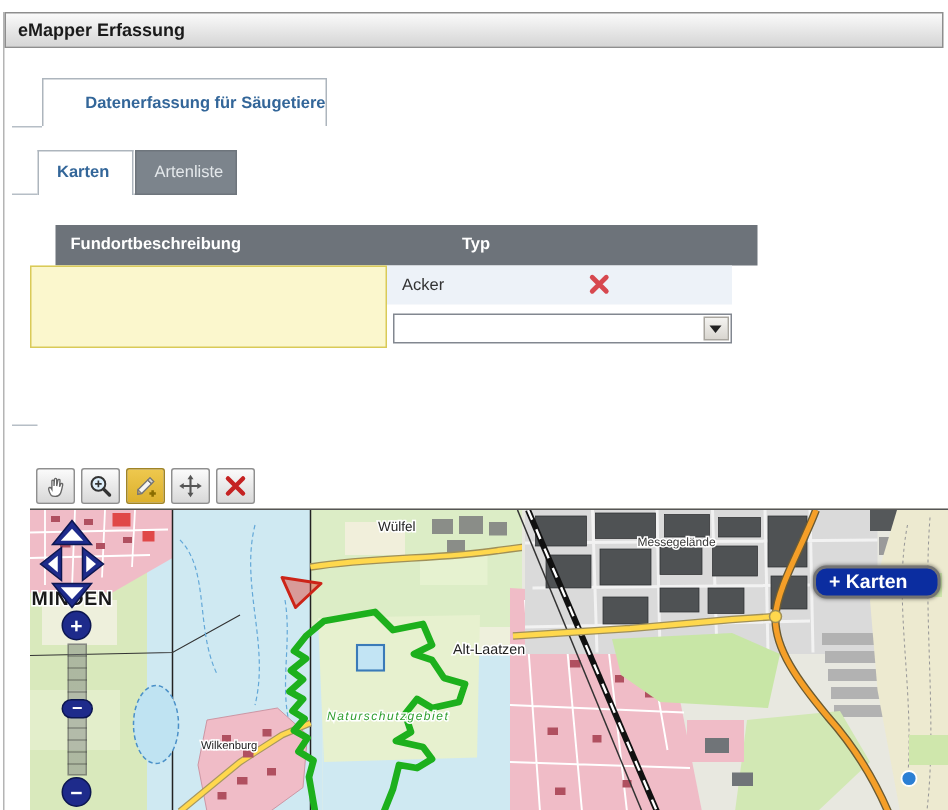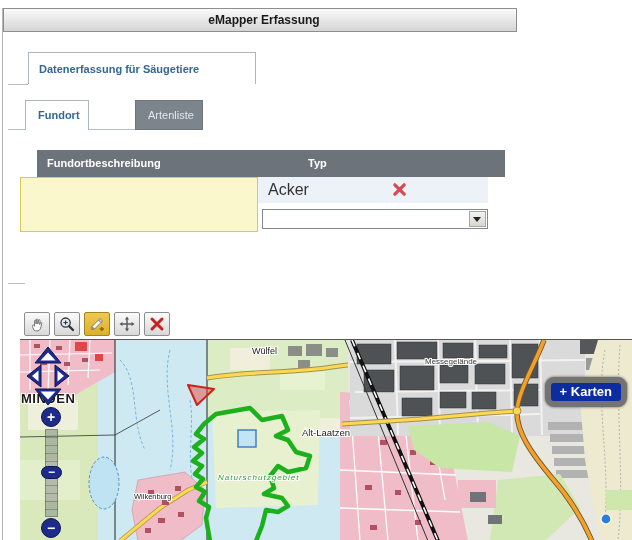--- a/index.html
+++ b/index.html
@@ -2,47 +2,47 @@
 <html><head>
 <meta charset="utf-8">
 <style>
   * { box-sizing: border-box; margin: 0; padding: 0; }
   html,body { background:#fff; }
   body { font-family: "Liberation Sans", sans-serif; }
   .page { position:relative; width:632px; height:540px; background:#fff; overflow:hidden; }
   .frame-left { position:absolute; left:2px; top:8px; width:1px; height:532px; background:#b4b4b4; }
 
   
-  .titlebar { position:absolute; left:3px; top:8px; width:514px; height:24px;
+  .titlebar { position:absolute; left:3px; top:8px; width:626px; height:24px;
     background:linear-gradient(#fafafa,#d5d5d5); border:1px solid #8e8e8e;
-    font-size:12px; font-weight:bold; color:#1a1a1a; line-height:22px; padding-left:8px;text-align:center; }
+    font-size:12px; font-weight:bold; color:#1a1a1a; line-height:22px; padding-left:8px; }
 
   
   .sec-tab { position:absolute; background:#fff; border:1px solid #adb5bd; border-bottom:none;
     color:#336699; font-size:11px; font-weight:bold; padding-left:10px; z-index:2; }
-  .sec-tab.main { left:28px; top:52px; width:228px; height:32px; line-height:32px; }
+  .sec-tab.main { left:28px; top:52px; width:190px; height:32px; line-height:32px;text-align:right; }
   .sec-tab.mapsec { left:25px; top:252px; width:233px; height:31px; line-height:31px; }
   .shelf { position:absolute; height:1px; background:#b6bec6; z-index:1; }
 
   
   .tab { position:absolute; top:100px; height:30px; line-height:28px; font-size:11px; padding:0 12px; }
   .tab.active { left:25px; width:64px; background:#fff; border:1px solid #adb5bd; border-bottom:none;
     color:#336699; font-weight:bold; z-index:3; }
   .tab.inactive { left:90px; width:68px; background:#7c848c; border:1px solid #6e757c;
-    color:#e4e8eb; z-index:2;margin-left:45px; }
+    color:#e4e8eb; z-index:2; }
 
   
   .tbl-header { position:absolute; left:37px; top:150px; width:468px; height:27px; background:#6d737a; }
   .tbl-header span { position:absolute; color:#fff; font-size:11px; font-weight:bold; line-height:27px; }
   .tbl-header .c1 { left:10px; }
   .tbl-header .c2 { left:248px;margin-left:23px; }
   .desc-area { position:absolute; left:20px; top:177px; width:238px; height:55px;
     background:#fbf7cd; border:1px solid #d9ca58; resize:none; font-family:"Liberation Sans",sans-serif; font-size:11px; }
   .typ-row { position:absolute; left:258px; top:177px; width:230px; height:26px; background:#edf2f8; }
-  .typ-row .typ-label { position:absolute; left:10px; top:0; line-height:26px; font-size:16px; color:#333; }
+  .typ-row .typ-label { position:absolute; left:10px; top:0; line-height:26px; font-size:11px; color:#333; }
   .row-delete { position:absolute; left:133px; top:5px; width:16px; height:16px; cursor:pointer; background:none; border:none; }
   .typ-select { position:absolute; left:262px; top:209px; width:226px; height:20px; background:#fff;
     border:1px solid #828790; }
   .typ-select .sel-value { position:absolute; left:4px; top:0; line-height:18px; font-size:11px; color:#333; }
   .typ-select .sel-btn { position:absolute; right:1px; top:1px; width:17px; height:16px;
     background:linear-gradient(#f4f3f0,#d9d6d0); border:1px solid #a9a69f; }
   .typ-select .sel-btn::after { content:""; position:absolute; left:3px; top:5px;
     border-left:4px solid transparent; border-right:4px solid transparent; border-top:5px solid #222; }
 
   
@@ -65,35 +65,35 @@
     text-align:center; padding:0; cursor:pointer; z-index:6; }
   .zoom-in { left:21px; top:67px; }
   .zoom-out { left:21px; top:178px; }
   .zoom-track { position:absolute; left:25px; top:89px; width:13px; height:88px; z-index:5;
     background:repeating-linear-gradient(180deg, rgba(120,124,128,0.45) 0 7px, rgba(70,72,76,0.55) 7px 8px);
     border:1px solid rgba(60,60,60,0.4); }
   .zoom-handle { position:absolute; left:-5px; top:36px; width:21px; height:13px; background:#1e2b8b;
     border:1px solid #0c1650; border-radius:7px; color:#fff; font-size:12px; font-weight:bold;
     line-height:10px; text-align:center; cursor:grab; }
   .karten-btn { position:absolute; right:5px; top:37px; background:#0b2da0; color:#fff;
-    border:6px solid #737373; border-radius:9px; padding:1px 9px 2px 9px; font-size:13px; font-weight:bold;
+    border:2px solid #737373; border-radius:9px; padding:1px 20px 2px 9px; font-size:13px; font-weight:bold;
     box-shadow:0 0 3px rgba(0,0,0,0.6); cursor:pointer; z-index:6; font-family:"Liberation Sans",sans-serif; }
 </style>
 </head>
 <body>
 
 <div class="page">
   <div class="frame-left"></div>
 
   <div class="titlebar">eMapper Erfassung</div>
 
   <div class="sec-tab main">Datenerfassung für Säugetiere</div>
   <div class="shelf" style="left:8px; top:84px; width:20px;"></div>
 
-  <div class="tab active">Fundort</div>
+  <div class="tab active">Karten</div>
   <div class="tab inactive">Artenliste</div>
   <div class="shelf" style="left:8px; top:129px; width:150px;"></div>
 
   <div class="tbl-header">
     <span class="c1">Fundortbeschreibung</span>
     <span class="c2">Typ</span>
   </div>
 
   <textarea class="desc-area" style=""></textarea>
 

